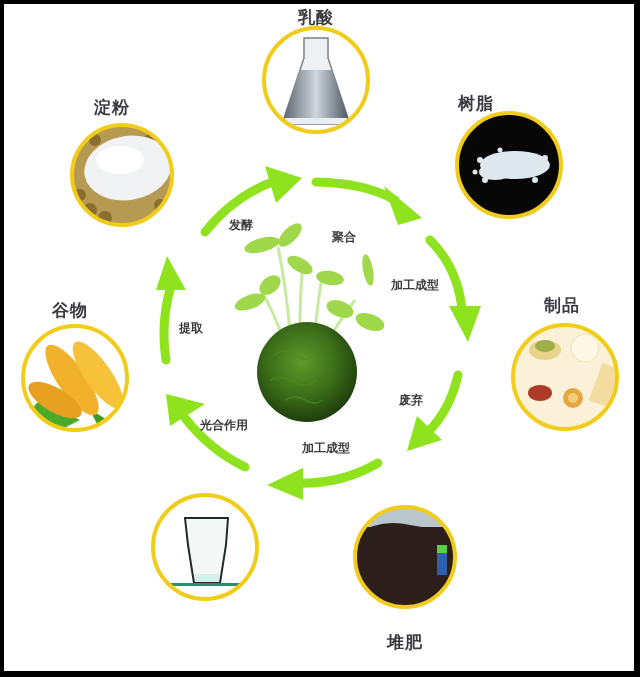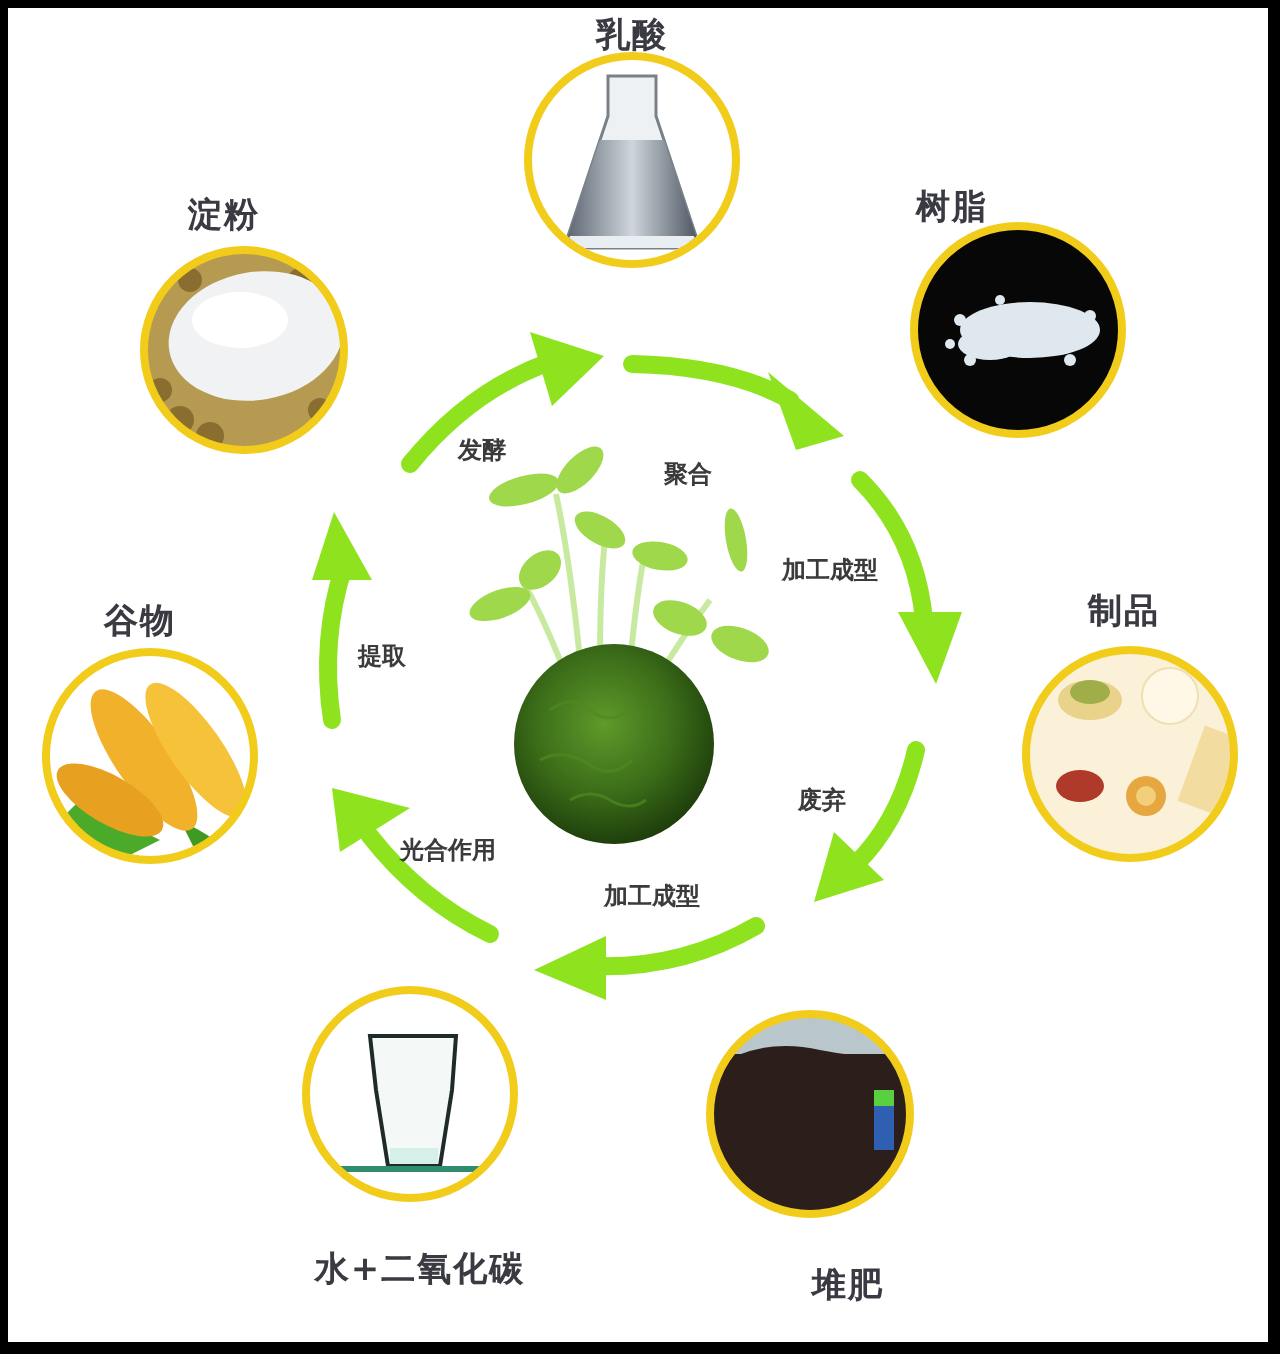--- a/index.html
+++ b/index.html
@@ -199,22 +199,21 @@
         <rect x="437" y="545" width="10" height="30" fill="#2f5fb0"></rect>
         <rect x="437" y="545" width="10" height="8" fill="#58d040"></rect>
       </g>
       <circle cx="405" cy="557" r="50" fill="none" stroke="#f2cc1a" stroke-width="4"></circle>
     </g>
   </svg>
 
   <div class="node-label" style="left:312px; top:2px;">乳酸</div>
   <div class="node-label" style="left:472px; top:88px;">树脂</div>
   <div class="node-label" style="left:558px; top:290px;">制品</div>
-  <div class="node-label" style="left:420px; top:627px;">堆肥</div>
-  <div class="node-label" style="left:206px; top:619px;">水+二氧化碳</div>
+  <div class="node-label" style="left:401px; top:627px;">堆肥</div>
   <div class="node-label" style="left:66px;  top:295px;">谷物</div>
   <div class="node-label" style="left:108px; top:92px;">淀粉</div>
 
   <div class="step-label" style="left:225px; top:213px;">发酵</div>
   <div class="step-label" style="left:328px; top:205px;margin-top:20px;">聚合</div>
   <div class="step-label" style="left:387px; top:273px;">加工成型</div>
   <div class="step-label" style="left:395px; top:388px;">废弃</div>
   <div class="step-label" style="left:298px; top:436px;">加工成型</div>
   <div class="step-label" style="left:196px; top:413px;">光合作用</div>
   <div class="step-label" style="left:175px; top:316px;">提取</div>

